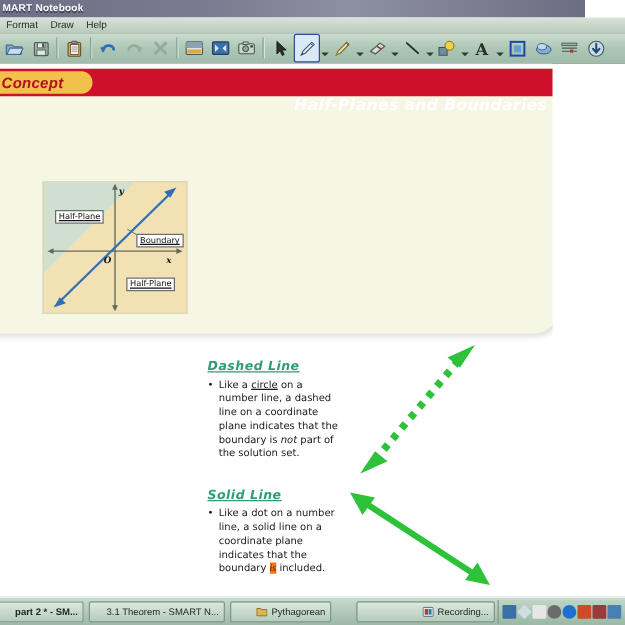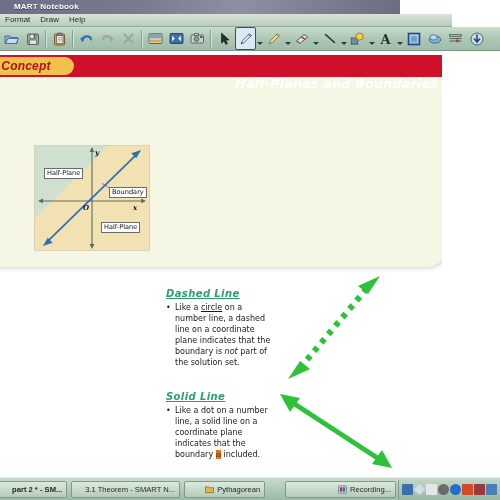--- a/index.html
+++ b/index.html
@@ -6,31 +6,31 @@
   body{
     width:500px;height:500px;overflow:hidden;
     font-family:"Liberation Sans", sans-serif;
     background:#ffffff;
     -webkit-font-smoothing:antialiased;
   }
   #app{position:relative;width:500px;height:500px;overflow:hidden;}
 
   
   .titlebar{
-    position:absolute;left:0;top:0;width:400px;height:14px;
+    position:absolute;left:0;top:0;width:468px;height:14px;
     background:linear-gradient(to right,#6e6f86 0%,#7a7b90 35%,#8d8fa2 60%,#6c6d82 100%);
     color:#fff;font-size:8px;font-weight:bold;line-height:14px;
-    padding-left:14px;box-sizing:border-box;letter-spacing:.2px;
+    padding-left:2px;box-sizing:border-box;letter-spacing:.2px;
     text-shadow:0 1px 0 rgba(0,0,0,.45);
     white-space:nowrap;overflow:hidden;
   }
 
   
   .menubar{
-    position:absolute;left:0;top:14px;width:452px;height:13px;
+    position:absolute;left:0;top:14px;width:500px;height:13px;
     background:linear-gradient(to bottom,#d8e3d8,#b9ccbd);
     border-bottom:1px solid #93ab97;
     box-sizing:border-box;
     display:flex;align-items:flex-end;
   }
   .menu-item{
     font-size:8px;color:#1d2a1d;padding:0 5px;line-height:12px;cursor:default;
     white-space:nowrap;
   }
 
@@ -101,21 +101,21 @@
   .graph{
     position:absolute;left:64px;top:90px;width:116px;height:106px;
     background:#f2e2b3;border:1px solid #d9d2bb;box-sizing:border-box;
   }
   .graph-green{
     position:absolute;left:0;top:0;width:100%;height:100%;
   }
   .tag{
     position:absolute;background:#ffffff;border:1px solid #6b6b6b;
     font-size:6.6px;font-family:"DejaVu Sans", sans-serif;color:#111;
-    padding:1px 2px;white-space:nowrap;line-height:7px;
+    padding:1px 2px;white-space:nowrap;line-height:7px;text-decoration:underline;
   }
   .axlabel{
     position:absolute;font-size:7px;font-style:italic;font-weight:bold;
     font-family:"DejaVu Serif", serif;color:#111;
   }
 
   
   .note{position:absolute;}
   .note-h{
     font-family:"DejaVu Sans", sans-serif;

